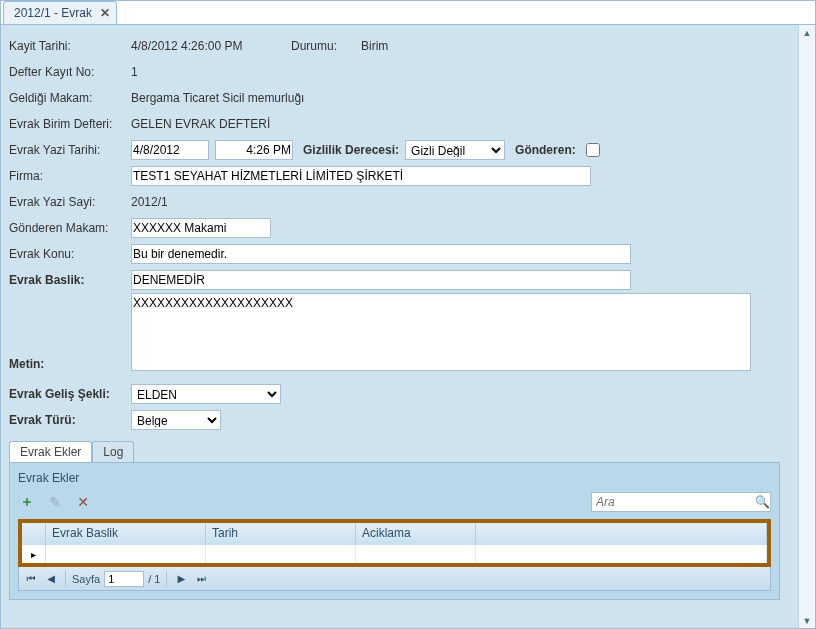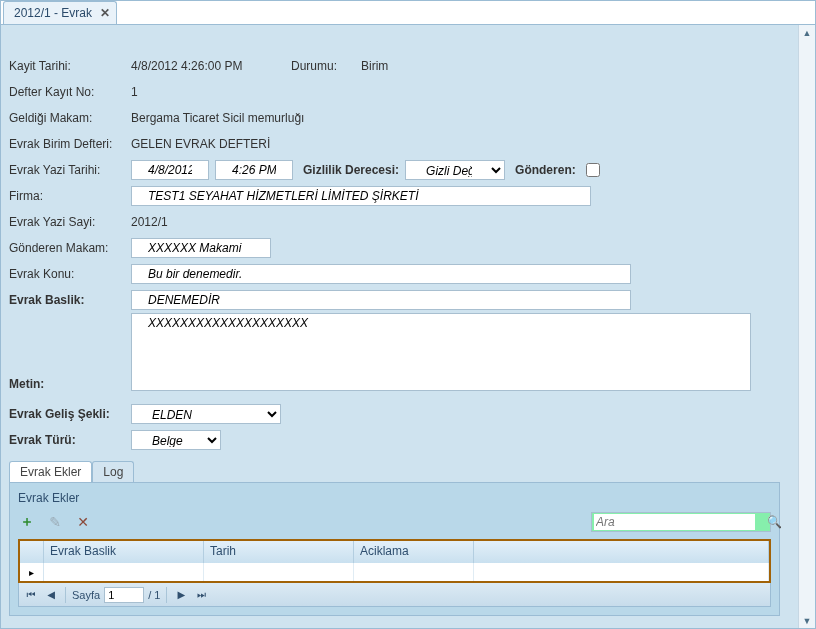--- a/index.html
+++ b/index.html
@@ -15,29 +15,29 @@
   .tab .close { margin-left: 8px; font-weight: bold; color: #555; }
 
   
   .body { position: absolute; top: 24px; bottom: 0; left: 0; right: 0; background: #cfe3ef;
           padding: 8px; overflow: hidden; }
   .scrollbar-v { position: absolute; top: 24px; right: 0; bottom: 0; width: 17px;
                  background: #eef4f9; border-left: 1px solid #c6d7e3;
                  display: flex; flex-direction: column; justify-content: space-between; align-items: center; }
   .scrollbar-v .arrow { width: 15px; height: 15px; display: flex; align-items: center; justify-content: center;
                         font-size: 9px; color: #4b6e86; }
-  .form-area { padding-right: 10px; position: absolute; top: 8px; left: 8px; right: 25px; bottom: 8px; overflow: hidden; margin-top: 20px; }
+  .form-area { padding-right: 10px; position: absolute; top: 8px; left: 8px; right: 25px; bottom: 8px; overflow: hidden; }
 
   .row { display: flex; align-items: center; min-height: 26px; font-size: 12px; color: #333; }
   .label { width: 122px; flex: 0 0 auto; }
   .label.bold { font-weight: 600; }
   .value { }
 
   input.txt, select.sel, textarea.ta {
-    font-size: 12px; border: 1px solid #a8bfd0; background: #fff; padding: 2px 16px; height: 20px; font-style: italic;
+    font-size: 12px; border: 1px solid #a8bfd0; background: #fff; padding: 2px 1px; height: 20px;
   }
   textarea.ta { height: auto; resize: none; }
   select.sel { height: 20px; background: #fff; }
   input.chk { width: 14px; height: 14px; }
 
   .inline-gap { display: inline-flex; align-items: center; gap: 6px; }
 
   
   .subtabs { margin-top: 8px; }
   .subtab-strip { display: flex; background: #cfe3ef; }
@@ -45,26 +45,26 @@
             border-bottom: none; border-radius: 3px 3px 0 0; margin-right: 0; color: #444; }
   .subtab.active { background: #fff; }
   .subpane { border: 1px solid #9bbcd4; background: #b9d8e9; padding: 8px; }
 
   .pane-title { font-size: 12px; color: #2f4f6f; margin-bottom: 6px; }
 
   .toolbar { display: flex; align-items: center; height: 22px; }
   .toolbar .tbtn { width: 18px; height: 18px; display: flex; align-items: center; justify-content: center;
                    margin-right: 10px; font-size: 14px; }
   .toolbar .spacer { flex: 1; }
-  .toolbar .search { display: flex; align-items: center; background: #86efac; border: 1px solid #a8bfd0;
-                     height: 20px; width: 180px; padding: 0 2px; gap: 12px; }
+  .toolbar .search { display: flex; align-items: center; background: #ffffff; border: 1px solid #a8bfd0;
+                     height: 20px; width: 180px; padding: 0 2px; }
   .toolbar .search input { border: none; outline: none; flex: 1; font-size: 12px; font-style: italic; color: #888; }
   .toolbar .search .mag { width: 16px; text-align: center; color: #3a6ea5; font-size: 12px; }
 
-  .grid { margin-top: 6px; border: 2px solid #a16207; }
+  .grid { margin-top: 6px; border: 4px solid #a16207; }
   .grid-head { display: flex; background: linear-gradient(#e3f0f9, #c9e0ef); height: 22px;
                font-size: 12px; color: #2f4f6f; }
   .grid-head .gcell { border-right: 1px solid #b3cee0; padding: 3px 6px; }
   .grid-head .gcell:first-child { width: 24px; padding: 0; }
   .grid-body { background: #fff; min-height: 18px; display: flex; }
   .grid-body .rowhandle { width: 24px; border-right: 1px solid #d5e5f0;
                           display: flex; align-items: center; justify-content: center; font-size: 10px; }
   .grid-body .gcell { border-right: 1px solid #e0ecf4; padding: 1px 6px; font-size: 12px; }
 
   .pager { display: flex; align-items: center; background: linear-gradient(#dceaf4, #c7dceb);

